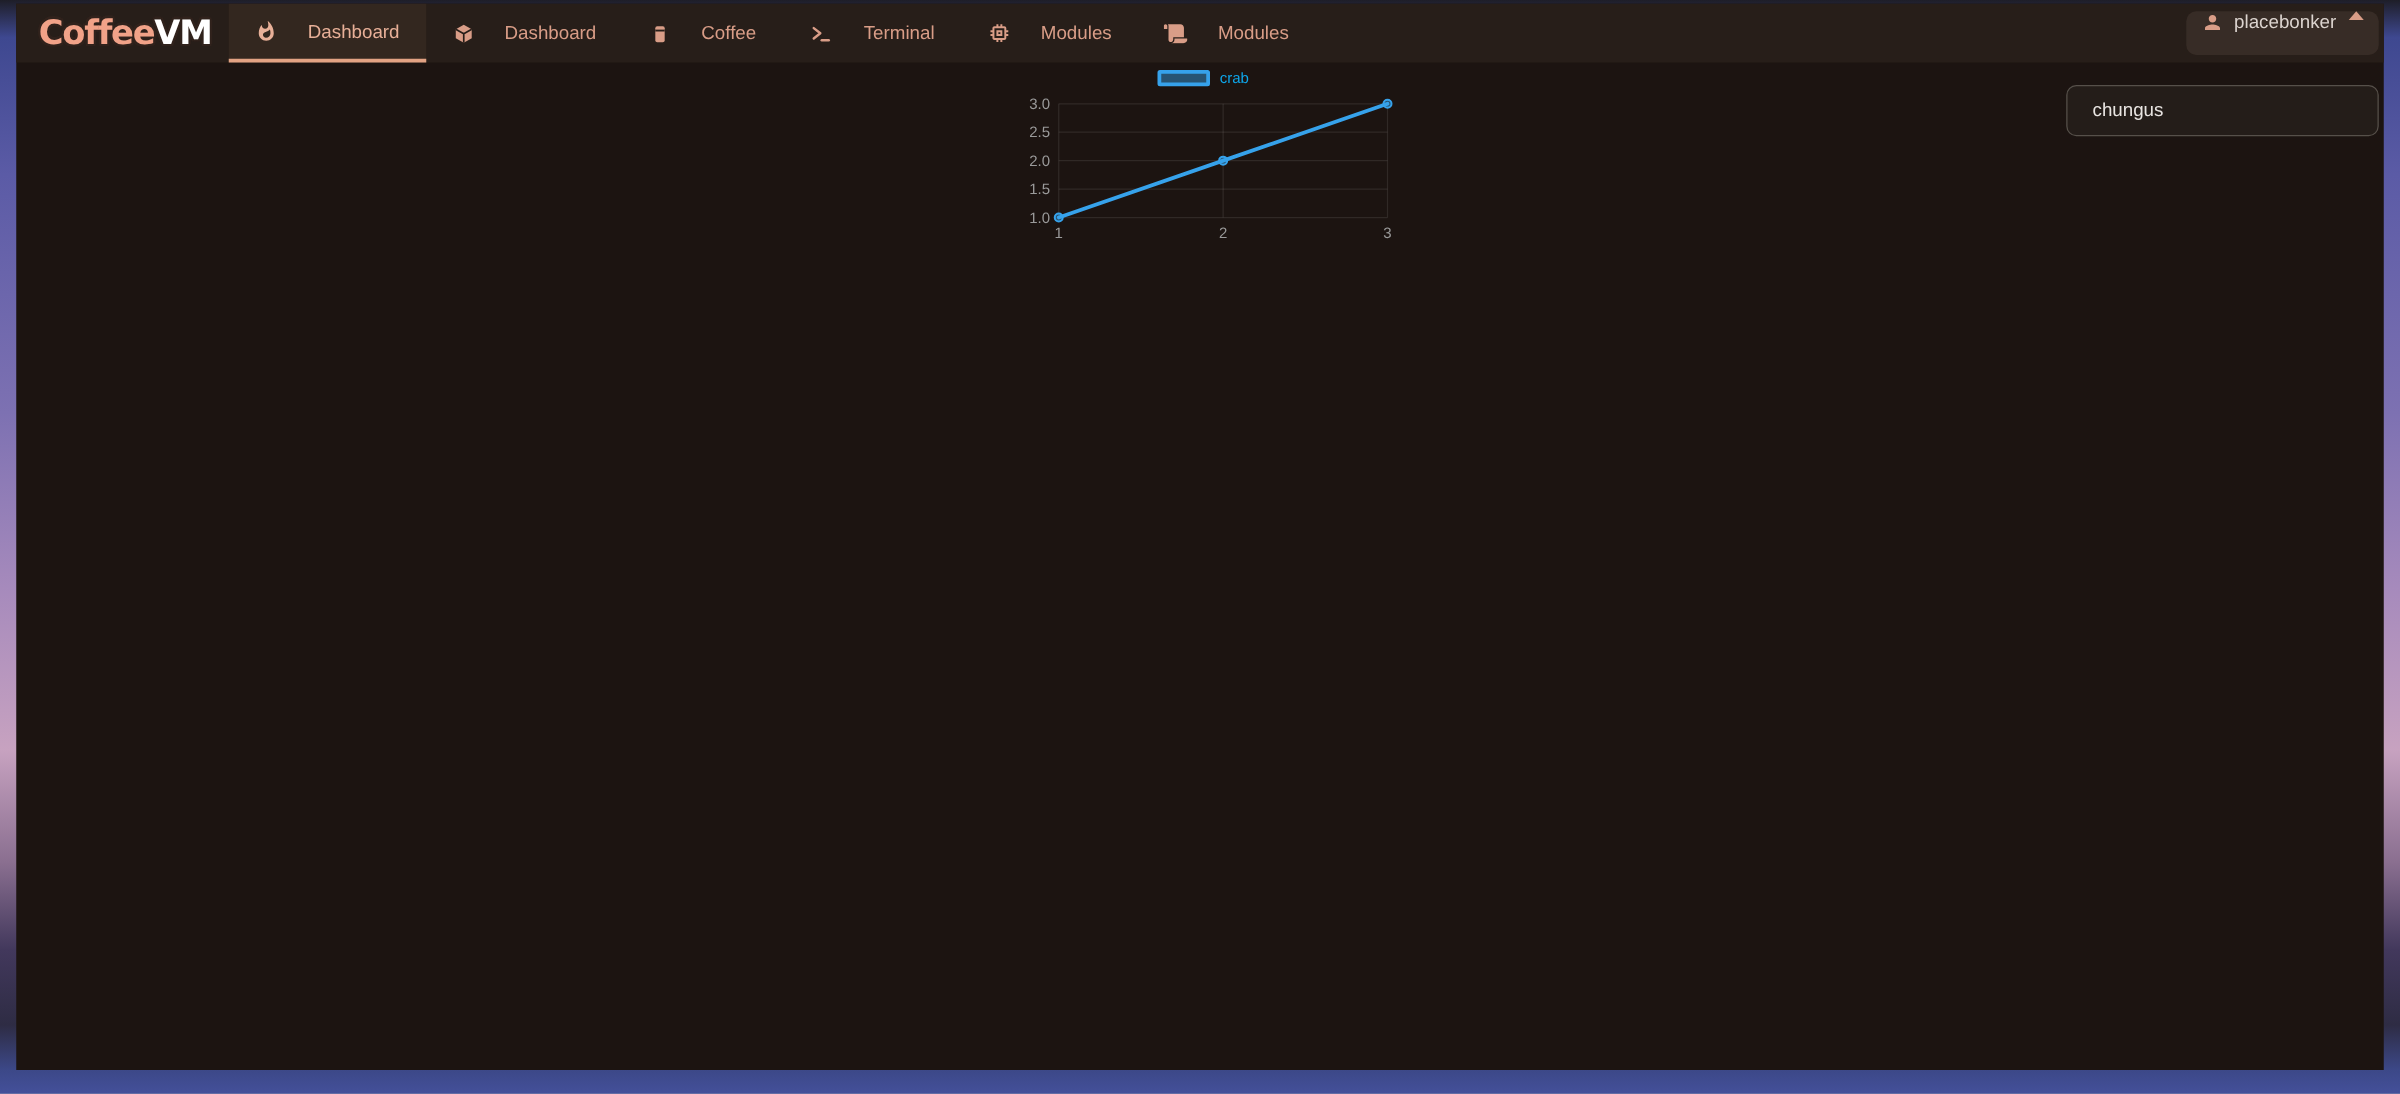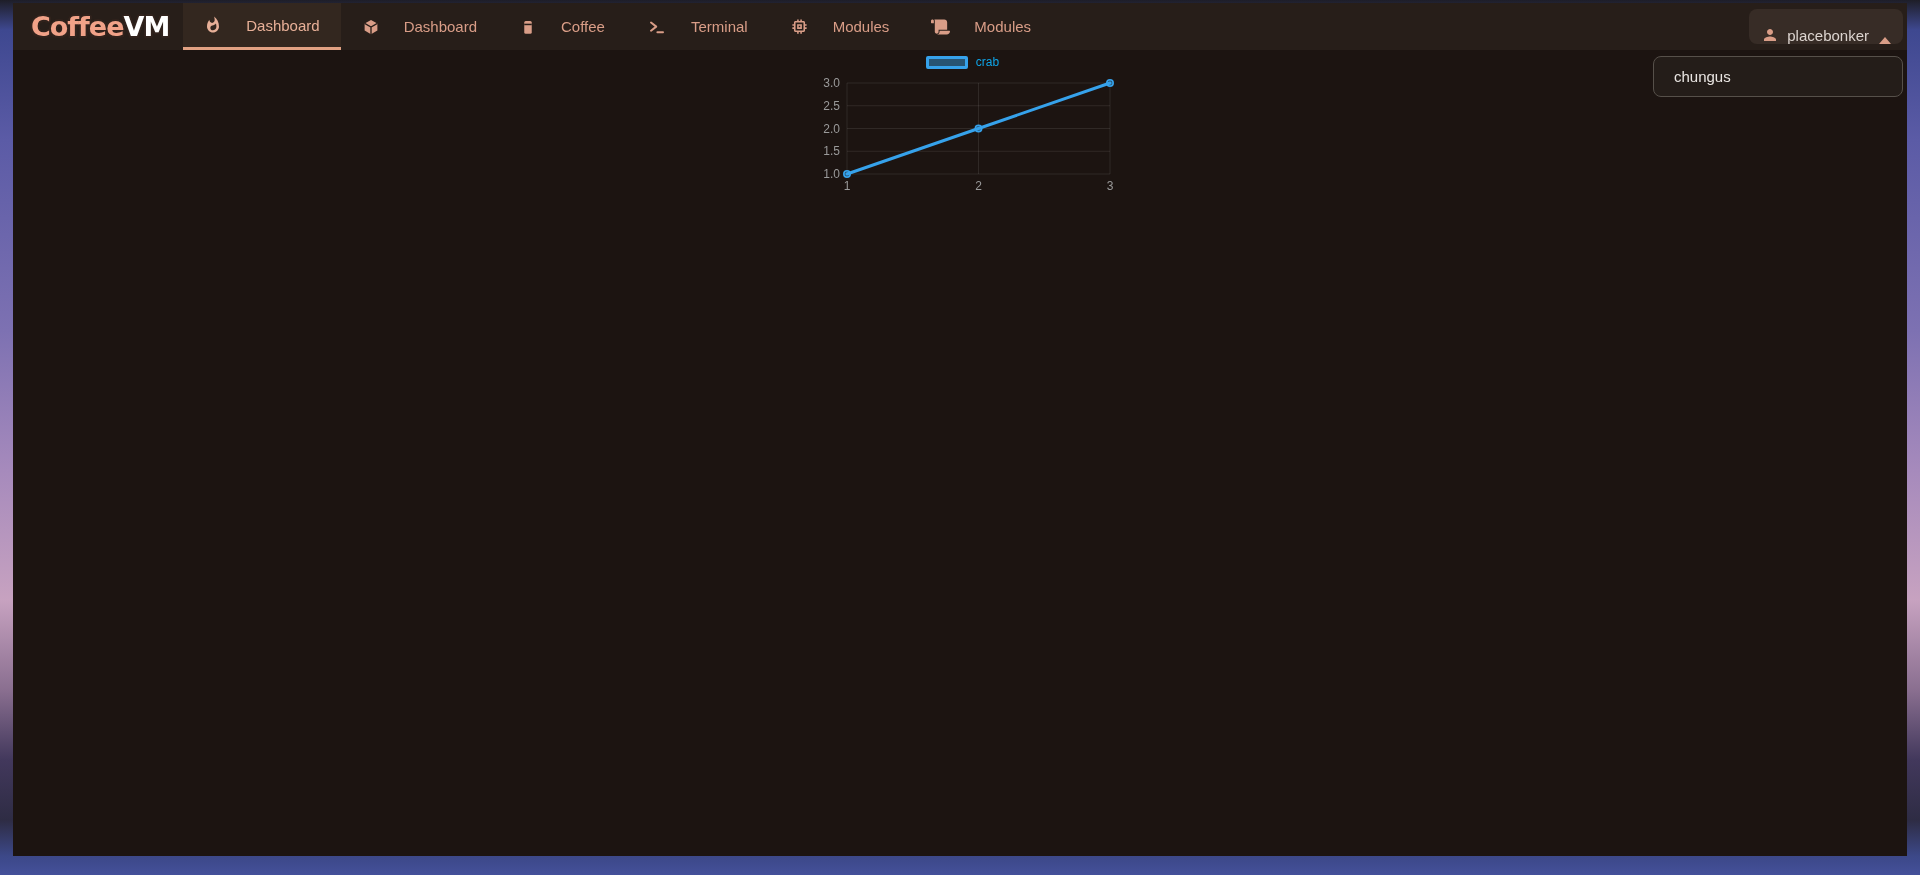--- a/index.html
+++ b/index.html
@@ -41,21 +41,21 @@
     background:var(--tab-active-bg);
     border-bottom:3px solid var(--tab-underline);
     color:var(--accent-bright);
   }
   .tab .icon{display:flex;align-items:center;}
   .tab .icon svg{display:block;}
   .user-btn{
     margin-left:auto;margin-right:4px;align-self:center;
     height:35px;padding:0 12px;border-radius:8px;
     background:var(--user-button-bg);
-    display:flex;align-items:flex-end;gap:8px;cursor:pointer;
+    display:flex;align-items:flex-start;gap:8px;cursor:pointer;
     color:var(--user-text);font-size:15px;white-space:nowrap;
   }
   .user-btn .icon{display:flex;align-items:center;color:var(--accent);}
   .caret-up{
     width:0;height:0;border-left:6px solid transparent;border-right:6px solid transparent;
     border-bottom:7px solid var(--accent);margin-left:2px;
   }
   
   main{position:relative;height:806px;}
   .chart{
@@ -65,21 +65,21 @@
     height:20px;display:flex;justify-content:center;align-items:center;gap:8px;cursor:pointer;
   }
   .legend-swatch{
     width:42px;height:13px;box-sizing:border-box;border-radius:2px;
     border:3px solid var(--chart-line);background:var(--chart-fill);
   }
   .legend-label{font-size:12px;color:#0ea5e9;}
   #chart-svg{display:block;margin-top:2px;width:315px;height:126px;}
   #chart-svg text{font-family:"Liberation Sans",sans-serif;}
   .user-menu{
-    position:absolute;top:6px;right:4px;width:250px;box-sizing:border-box;
+    position:absolute;top:18px;right:4px;width:250px;box-sizing:border-box;
     background:var(--menu-bg);border:1px solid var(--menu-border);border-radius:8px;
   }
   .menu-item{
     height:39px;line-height:39px;padding:0 20px;border-radius:7px;
     color:var(--menu-text);font-size:15px;cursor:pointer;
   }
 </style>
 </head>
 <body>
 

